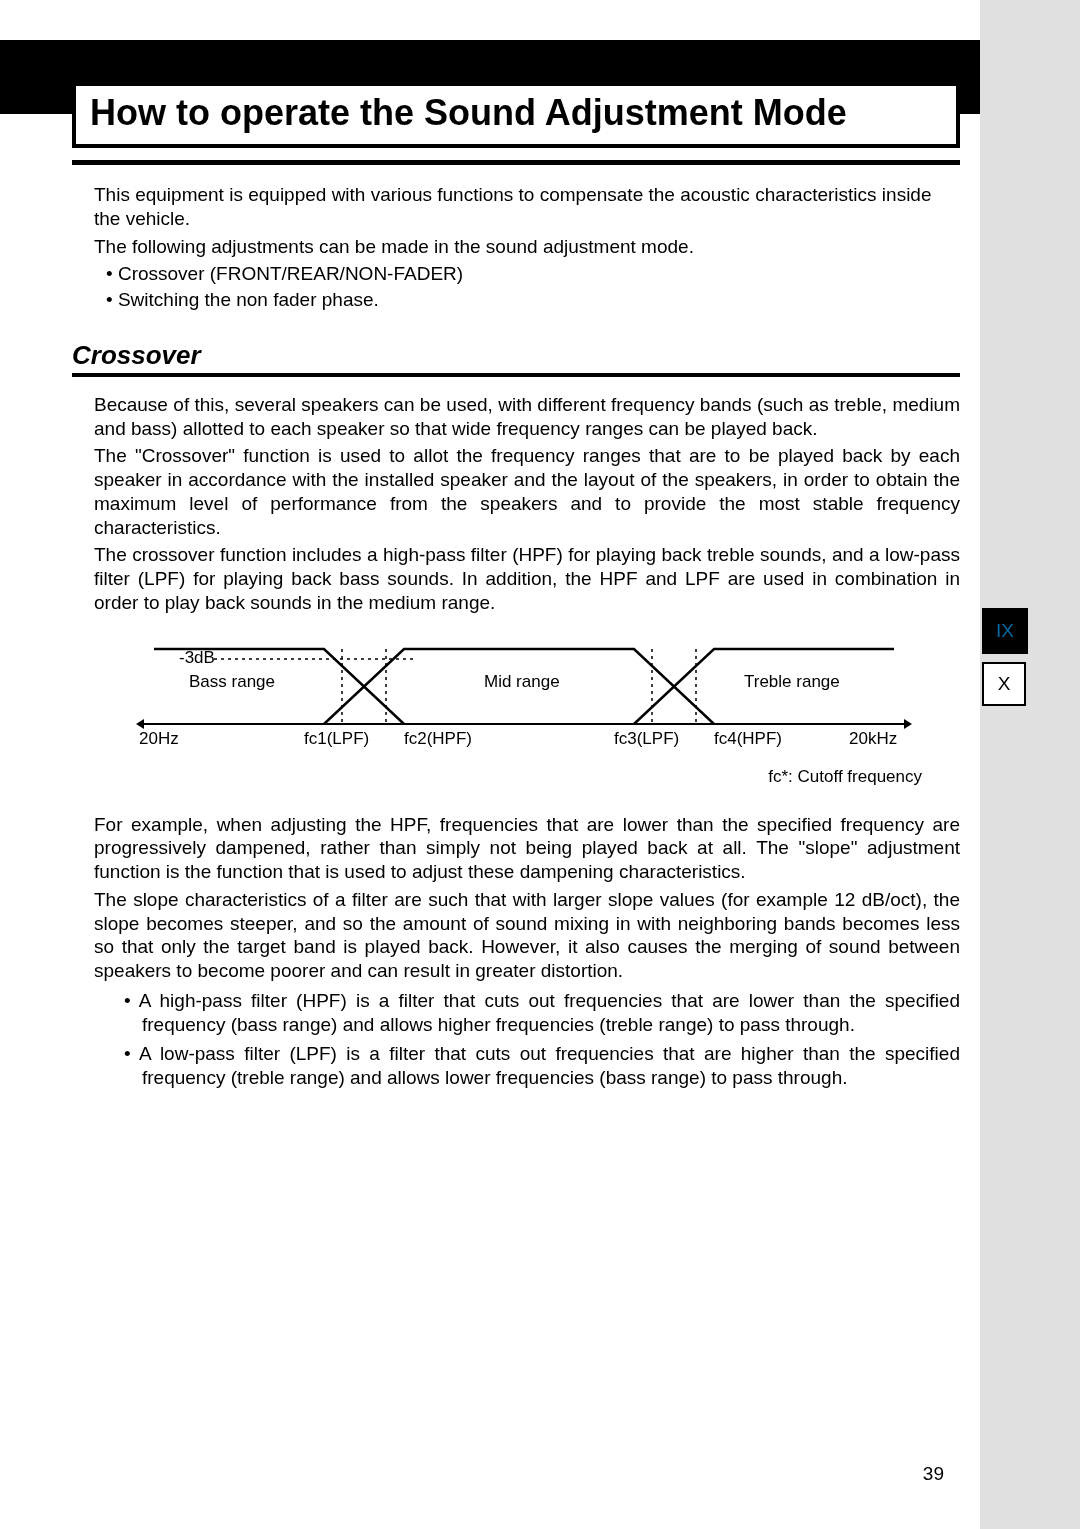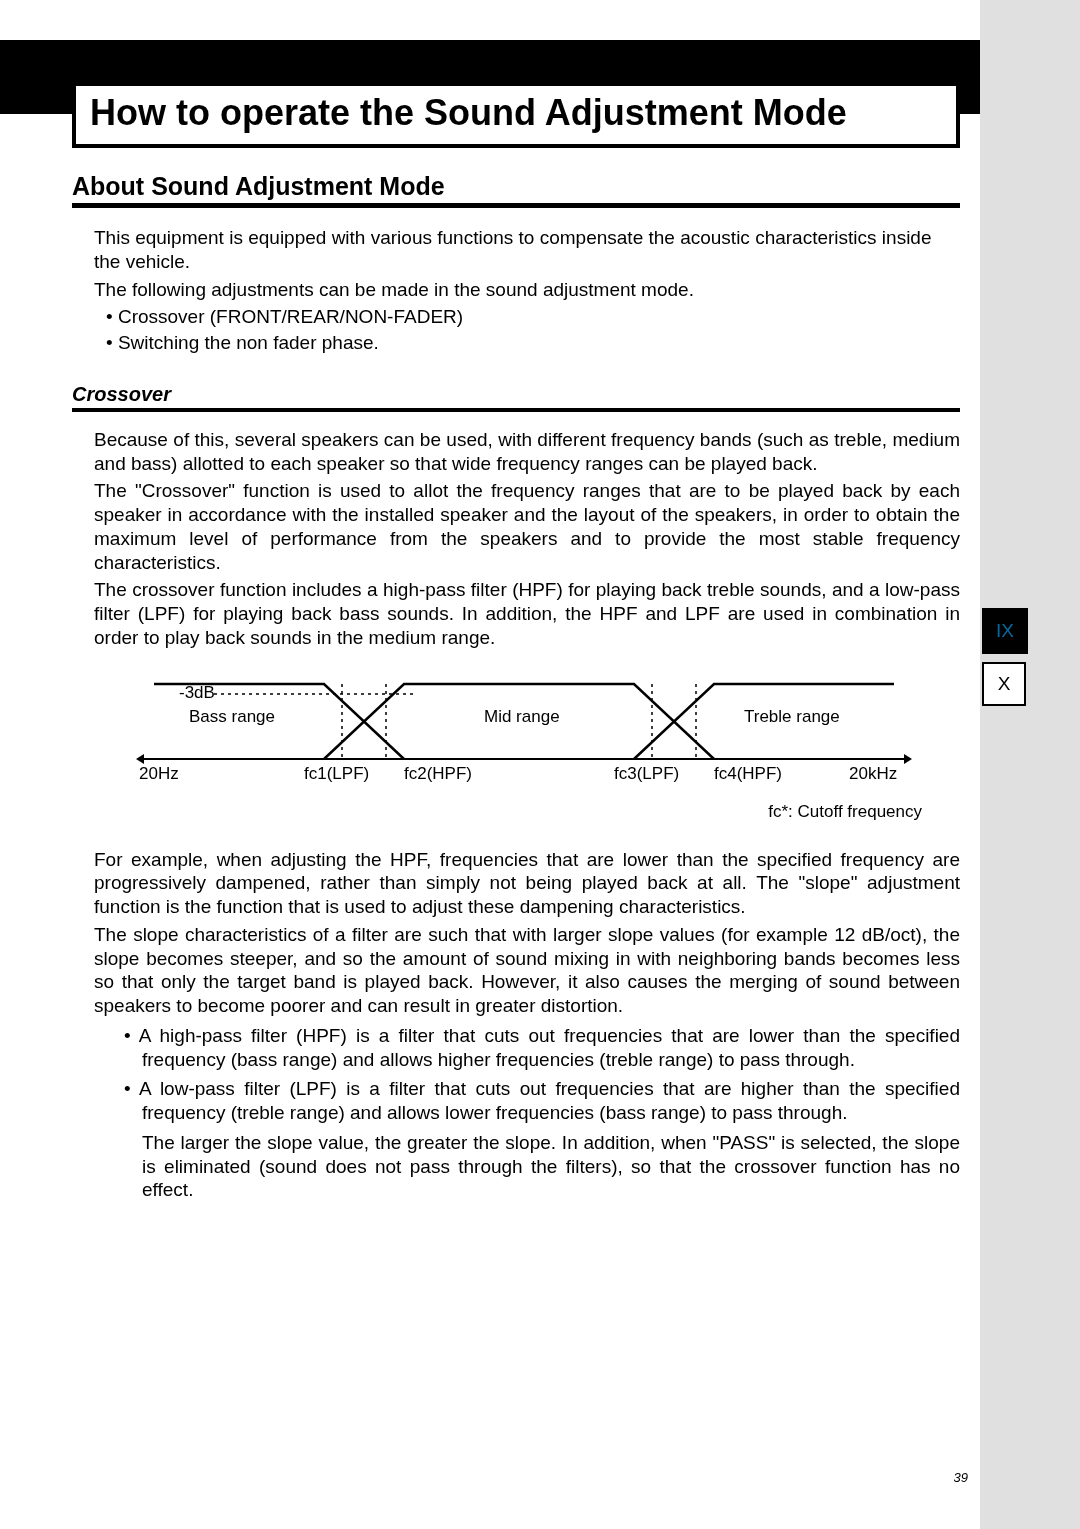--- a/index.html
+++ b/index.html
@@ -75,21 +75,21 @@
   .body-text p { margin: 0 0 4px 0; }
   .bullet {
     margin: 2px 0 2px 12px;
     text-indent: -12px;
     padding-left: 12px;
   }
   .bullet::before {
     content: "• ";
   }
   .sub-h3 {
-    font-size: 20px;
+    font-size: 26px;
     font-weight: bold;
     font-style: italic;
     margin: 28px 0 2px 0;
   }
   .mid-rule {
     border-bottom: 4px solid #000;
     margin-bottom: 16px;
   }
   .justify p { text-align: justify; }
   .diagram-wrap {
@@ -115,24 +115,23 @@
     text-align: justify;
   }
   .bullet2::before { content: "• "; }
   .bullet2-cont {
     margin: 2px 0 6px 30px;
     padding-left: 18px;
     text-align: justify;
   }
   .page-num {
     position: absolute;
-    right: 112px;
+    right: 136px;
     bottom: 44px;
-    font-size: 13px;
-    font-style: italic;
+    font-size: 19px;
   }
   .side-tab {
     position: absolute;
     left: 982px;
     width: 44px;
     height: 44px;
     color: #0369a1;
     display: flex;
     align-items: center;
     justify-content: center;
@@ -156,21 +155,20 @@
   <div class="right-gray"></div>
   <div class="top-bar">
     <div class="header-right">How to operate the Sound Adjustment Mode</div>
   </div>
 
   <div class="title-box">
     <h1>How to operate the Sound Adjustment Mode</h1>
   </div>
 
   <div class="content">
-    <div class="section-h2">About Sound Adjustment Mode</div>
     <div class="thick-rule"></div>
 
     <div class="body-text">
       <p>This equipment is equipped with various functions to compensate the acoustic characteristics inside the vehicle.</p>
       <p>The following adjustments can be made in the sound adjustment mode.</p>
       <div class="bullet">Crossover (FRONT/REAR/NON-FADER)</div>
       <div class="bullet">Switching the non fader phase.</div>
     </div>
 
     <div class="sub-h3">Crossover</div>
@@ -218,21 +216,20 @@
       <div class="fc-note">fc*: Cutoff frequency</div>
     </div>
 
     <div class="body-text justify">
       <p>For example, when adjusting the HPF, frequencies that are lower than the specified frequency are progressively dampened, rather than simply not being played back at all. The "slope" adjustment function is the function that is used to adjust these dampening characteristics.</p>
       <p>The slope characteristics of a filter are such that with larger slope values (for example 12 dB/oct), the slope becomes steeper, and so the amount of sound mixing in with neighboring bands becomes less so that only the target band is played back. However, it also causes the merging of sound between speakers to become poorer and can result in greater distortion.</p>
     </div>
     <div class="body-text">
       <div class="bullet2">A high-pass filter (HPF) is a filter that cuts out frequencies that are lower than the specified frequency (bass range) and allows higher frequencies (treble range) to pass through.</div>
       <div class="bullet2">A low-pass filter (LPF) is a filter that cuts out frequencies that are higher than the specified frequency (treble range) and allows lower frequencies (bass range) to pass through.</div>
-      <div class="bullet2-cont">The larger the slope value, the greater the slope. In addition, when "PASS" is selected, the slope is eliminated (sound does not pass through the filters), so that the crossover function has no effect.</div>
     </div>
   </div>
 
   <div class="side-tab tab-black" style="top:608px;">IX</div>
   <div class="side-tab tab-outline" style="top:662px;">X</div>
 
   <div class="page-num">39</div>
 </div>
 
 </body></html>

